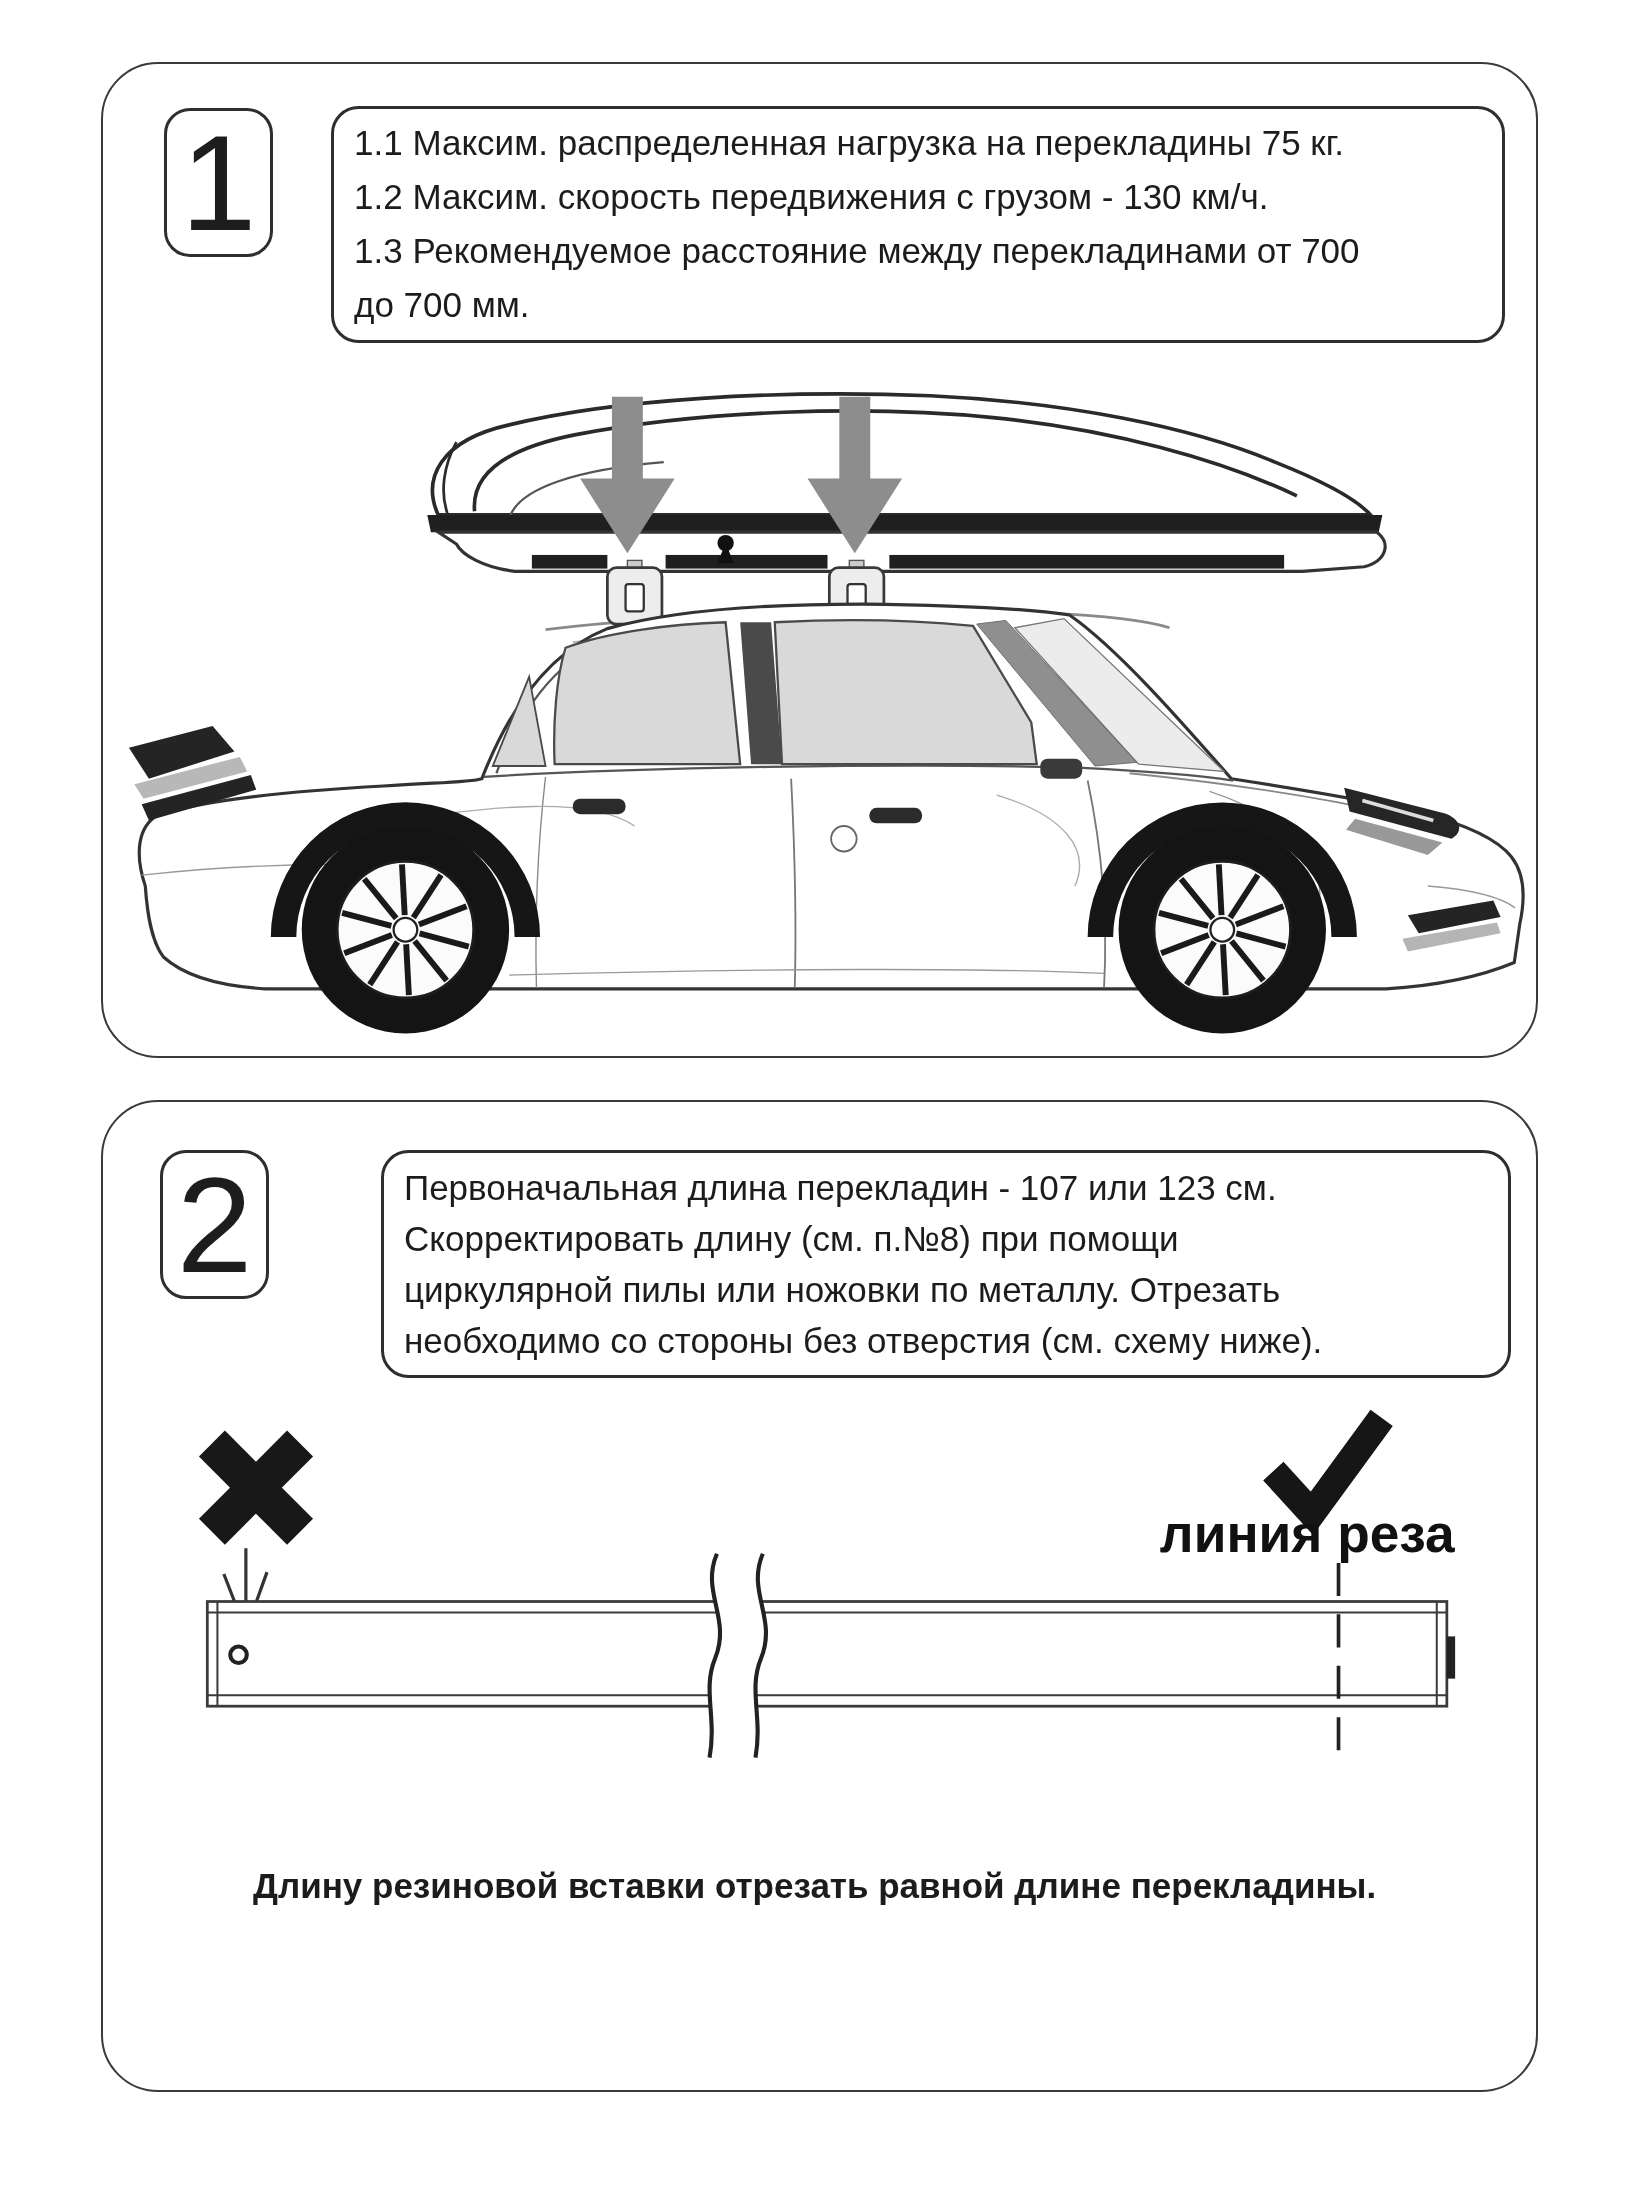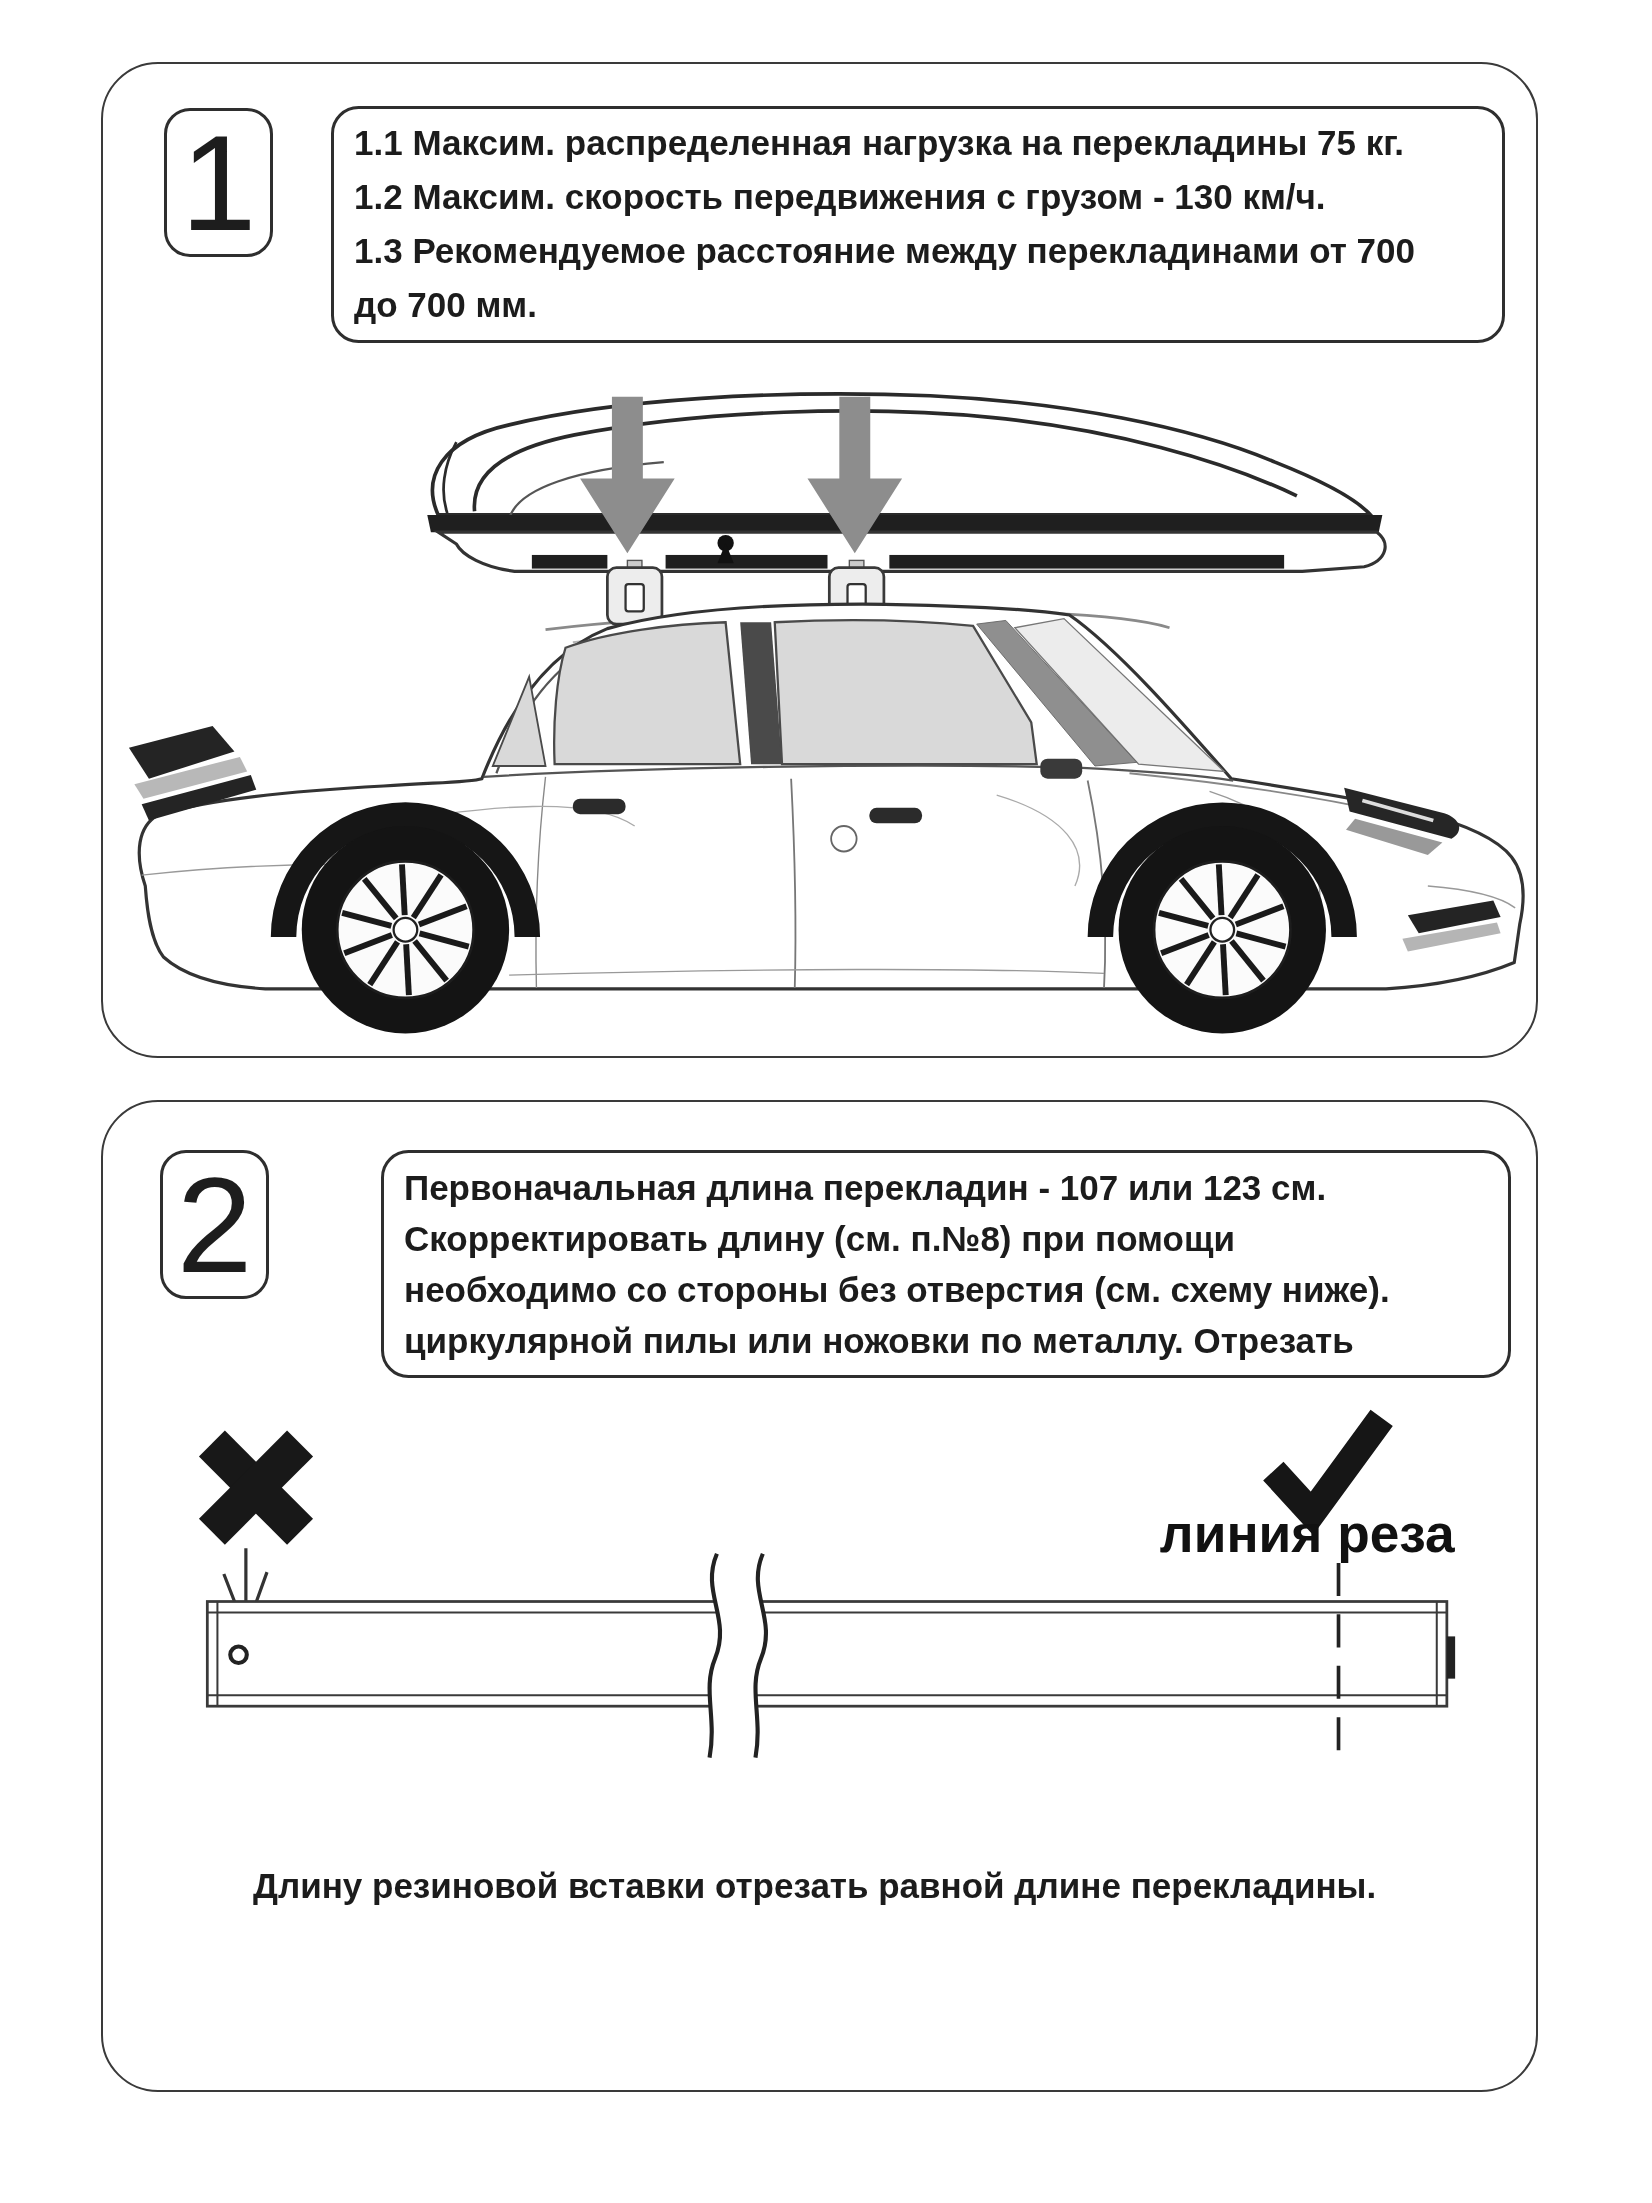--- a/index.html
+++ b/index.html
@@ -7,21 +7,21 @@
         font-family:"Liberation Sans","DejaVu Sans",sans-serif;color:#1d1d1d;}
   .panel{position:absolute;border:2.8px solid #3a3a3a;border-radius:57px;background:#fff;}
   #panel1{left:101px;top:62px;width:1433px;height:992px;}
   #panel2{left:101px;top:1100px;width:1433px;height:988px;}
   .step-box{position:absolute;border:3.7px solid #2e2e2e;border-radius:26px;background:#fff;
             display:flex;align-items:center;justify-content:center;
             font-size:136px;line-height:1;color:#1d1d1d;}
   #step1-box{left:61px;top:44px;width:103px;height:143px;}
   #step2-box{left:57px;top:48px;width:103px;height:143px;}
   .inst-box{position:absolute;border:3.7px solid #2e2e2e;border-radius:27.5px;background:#fff;
-            font-weight:bold;color:#1c1c1c;}
+            font-weight:normal;color:#1c1c1c;}
   #inst1{left:228px;top:42px;width:1131px;font-size:35px;line-height:54px;padding:7.3px 16.5px 7.3px 20px;}
   #inst2{left:231px;top:48px;width:1087px;font-size:35px;line-height:51px;padding:9.2px 16.5px 9.2px 20px;margin-left:47px;}
   .inst-line{white-space:nowrap;}
   #car-svg{position:absolute;left:14.7px;top:185px;width:1419px;height:792px;}
   #diagram-svg{position:absolute;left:16.5px;top:292px;width:1405px;height:404px;}
   #caption{position:absolute;left:118px;top:764px;width:1295px;font-size:35px;font-weight:bold;
            white-space:nowrap;color:#1c1c1c;margin-left:32px;}
   svg{display:block;}
 </style>
 </head>
@@ -160,22 +160,22 @@
     </svg>
   </section>
 
   <section class="panel" id="panel2">
     <div class="step-box" id="step2-box">
       <span>2</span>
     </div>
     <div class="inst-box" id="inst2">
       <div class="inst-line">Первоначальная длина перекладин - 107 или 123 см.</div>
       <div class="inst-line">Скорректировать длину (см. п.№8) при помощи</div>
+      <div class="inst-line">циркулярной пилы или ножовки по металлу. Отрезать</div>
       <div class="inst-line">необходимо со стороны без отверстия (см. схему ниже).</div>
-      <div class="inst-line">циркулярной пилы или ножовки по металлу. Отрезать</div>
     </div>
 
     <svg id="diagram-svg" viewBox="0 0 1530 440">
 
       <g>
         <line x1="100" y1="54" x2="196" y2="150" stroke="#181818" stroke-width="40"></line>
         <line x1="196" y1="54" x2="100" y2="150" stroke="#181818" stroke-width="40"></line>
       </g>
 
       <g>

